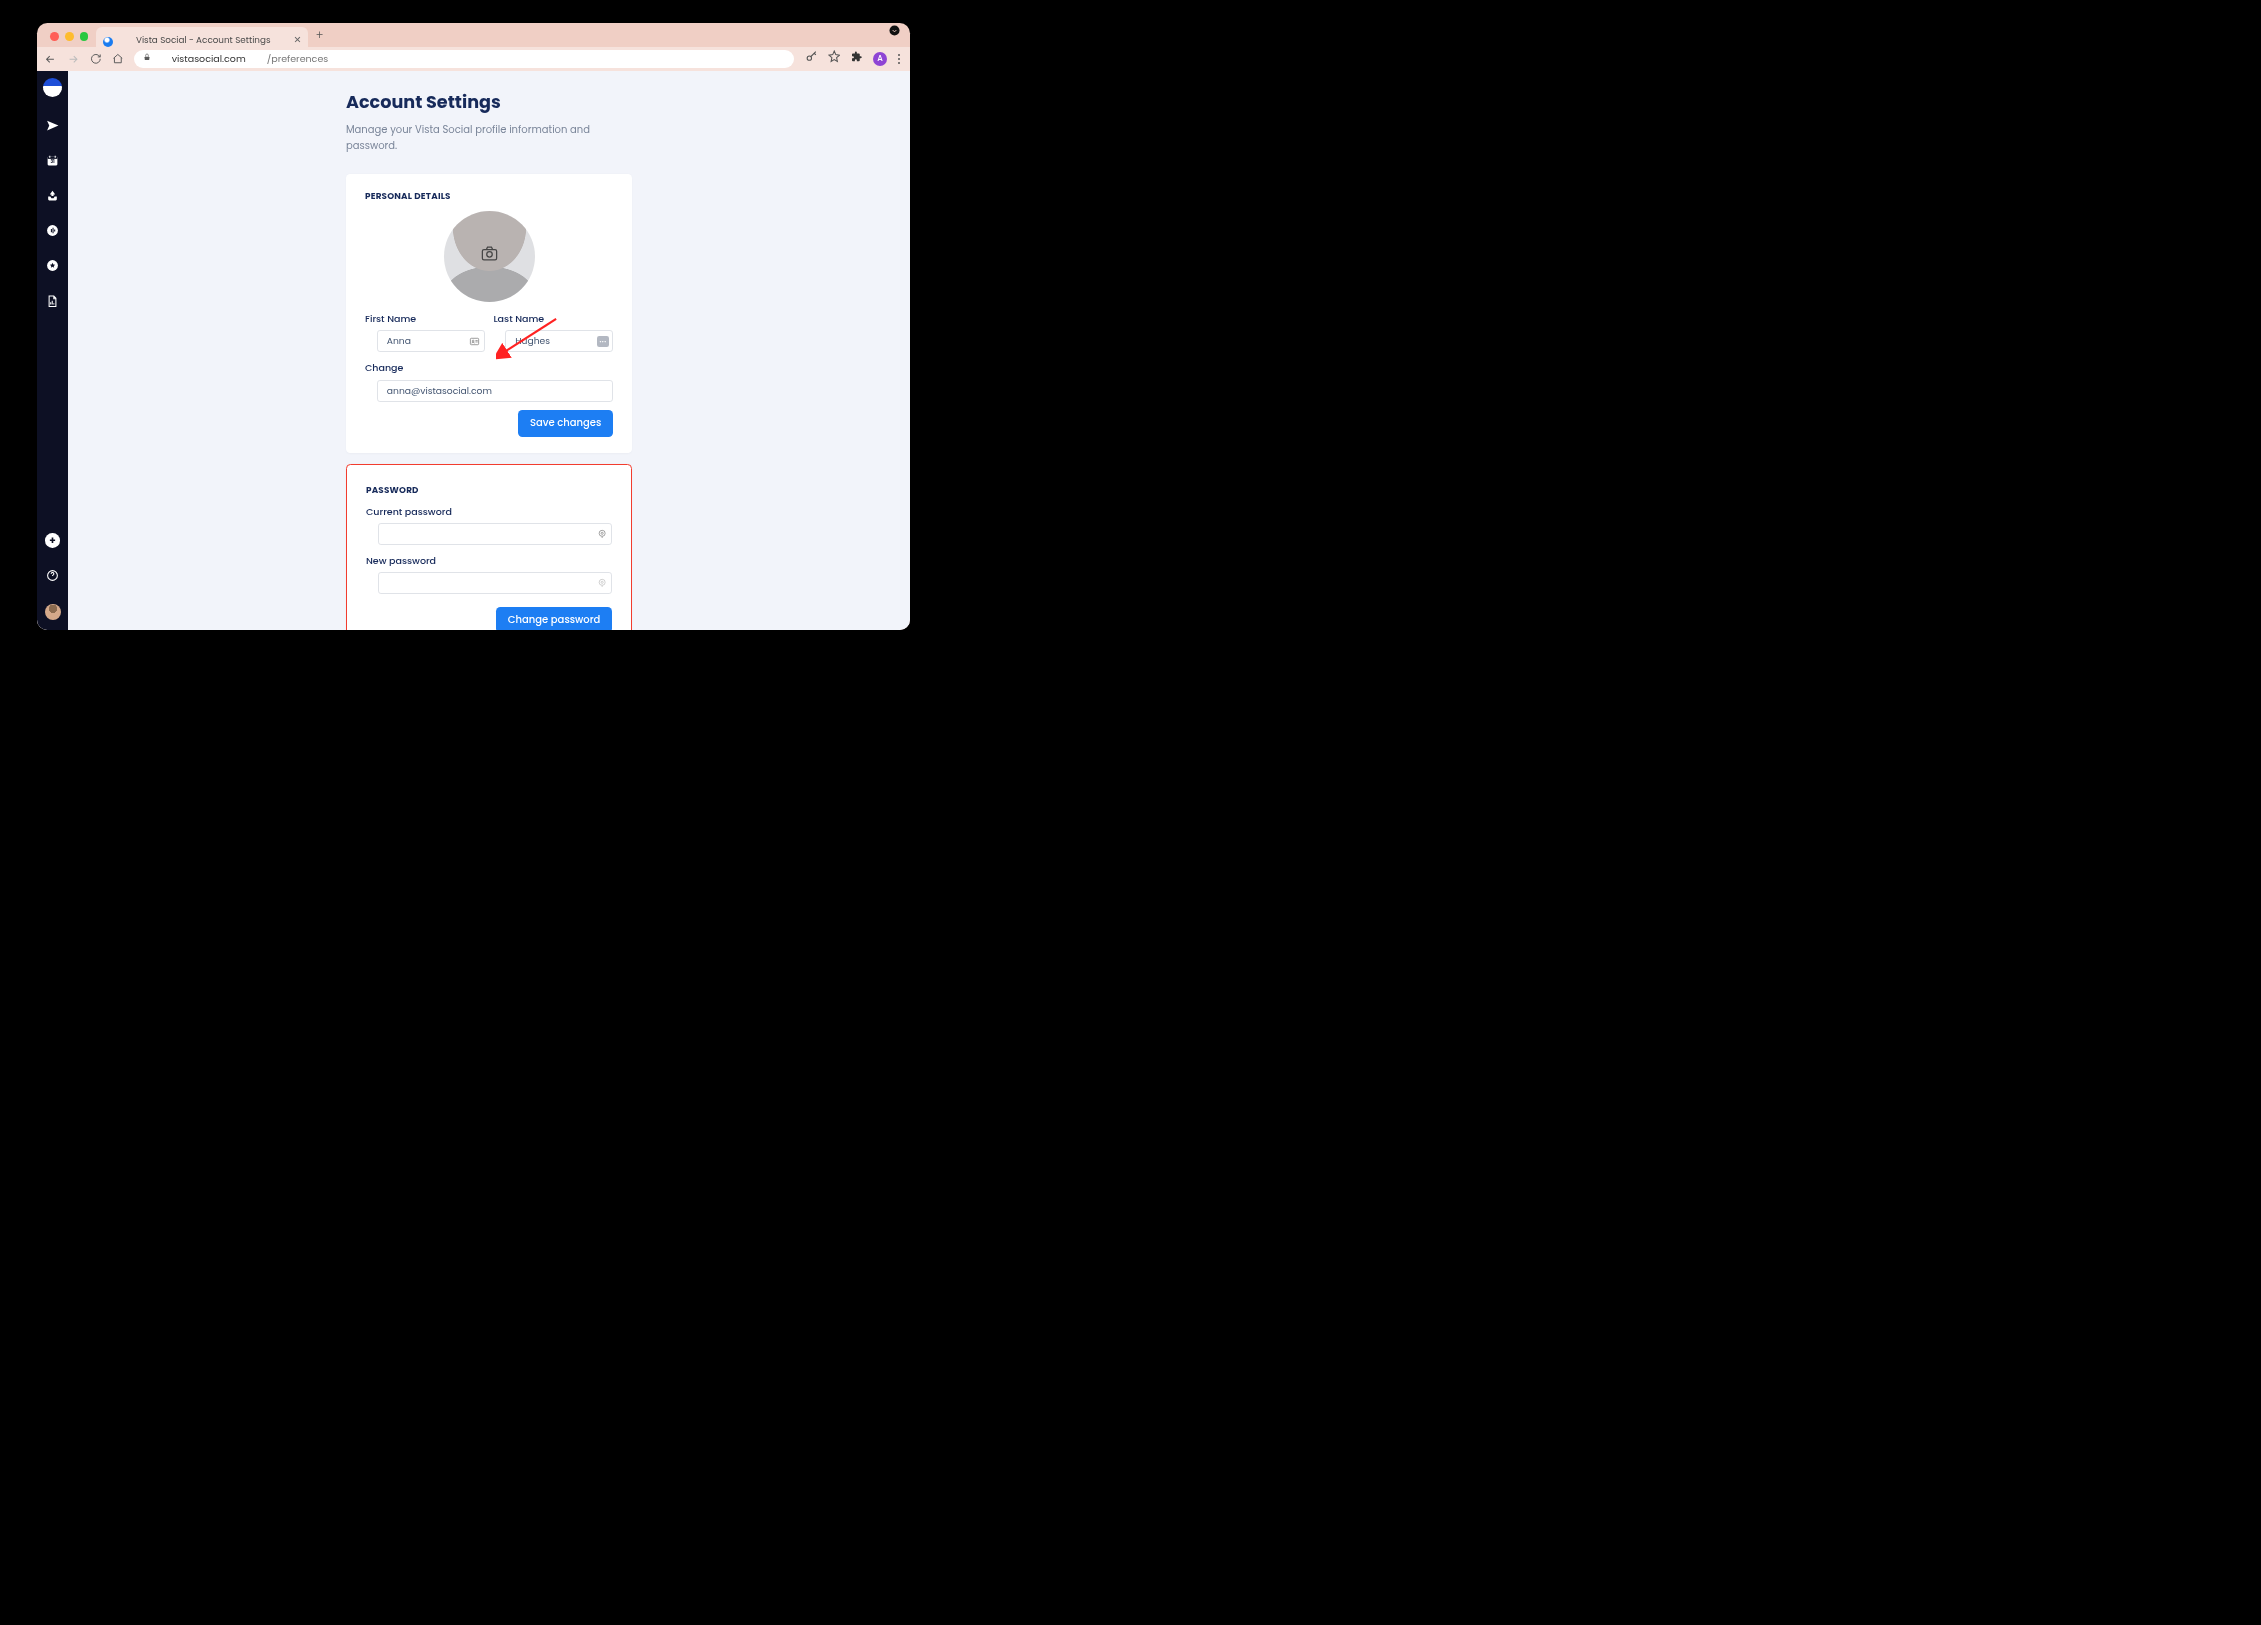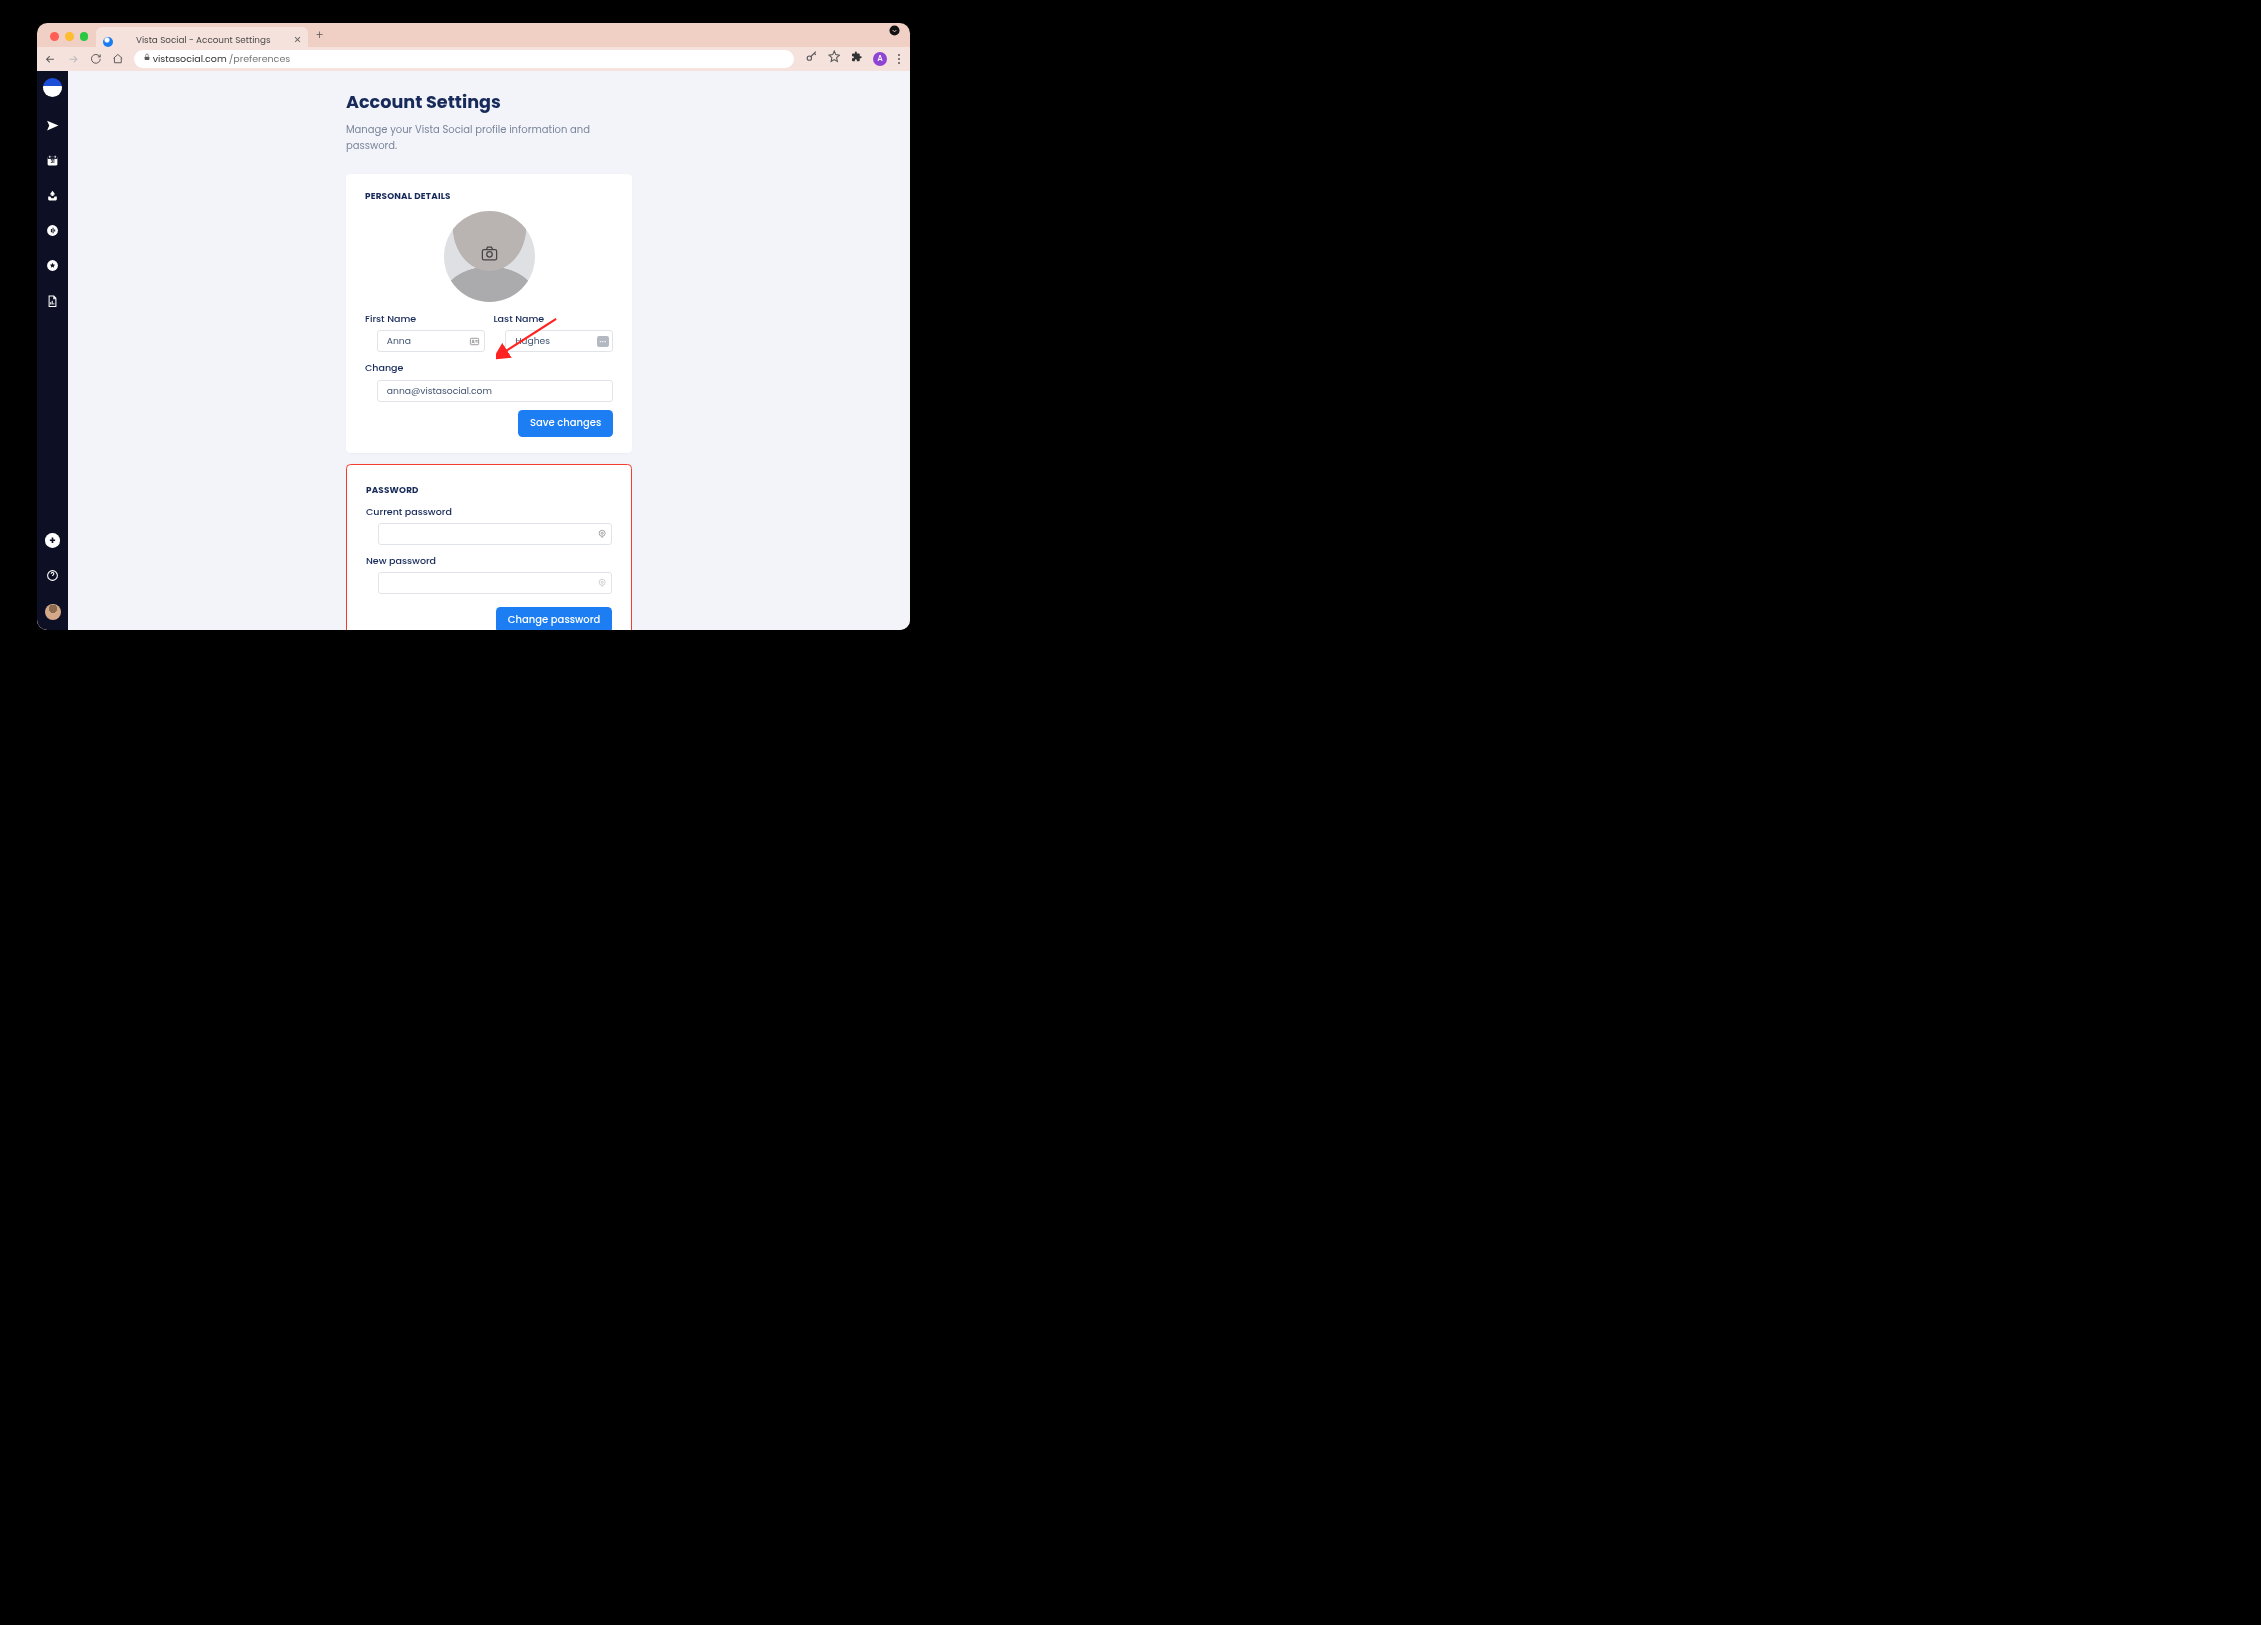--- a/index.html
+++ b/index.html
@@ -73,21 +73,21 @@
 .nav-icon { color: #5a5a5a; cursor: pointer; display: flex; align-items: center; }
 .nav-icon.disabled { color: #bbb; }
 .url-field {
   flex: 1;
   background: #fff;
   border-radius: 10.3px;
   height: 17.6px;
   display: flex;
   align-items: center;
   padding: 0 8.8px;
-  gap: 2px;
+  gap: 21px;
   font-size: 9.5px;
   color: #333;
 }
 .url-field .lock { color: #5a5a5a; font-size: 8px; }
 .url-field .path { color: #777; }
 .right-icons { display: flex; align-items: center; gap: 10.3px; padding-right: 2.9px; }
 .avatar-sm {
   width: 14.7px; height: 14.7px; border-radius: 50%;
   background: #8e44d4;
   color: #fff;

